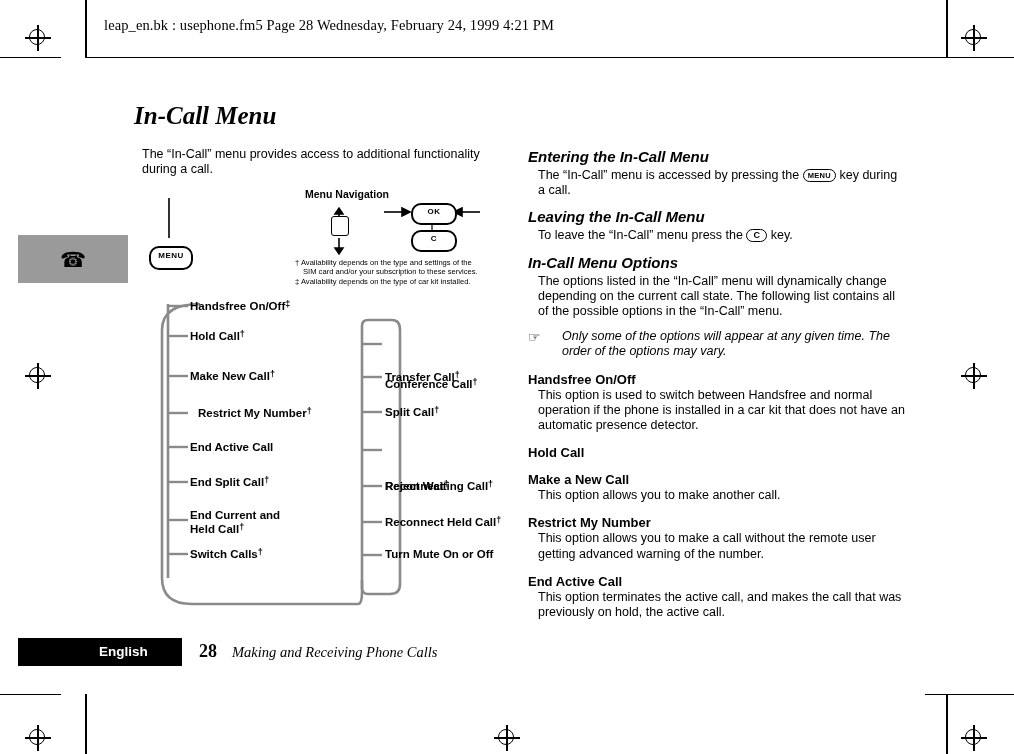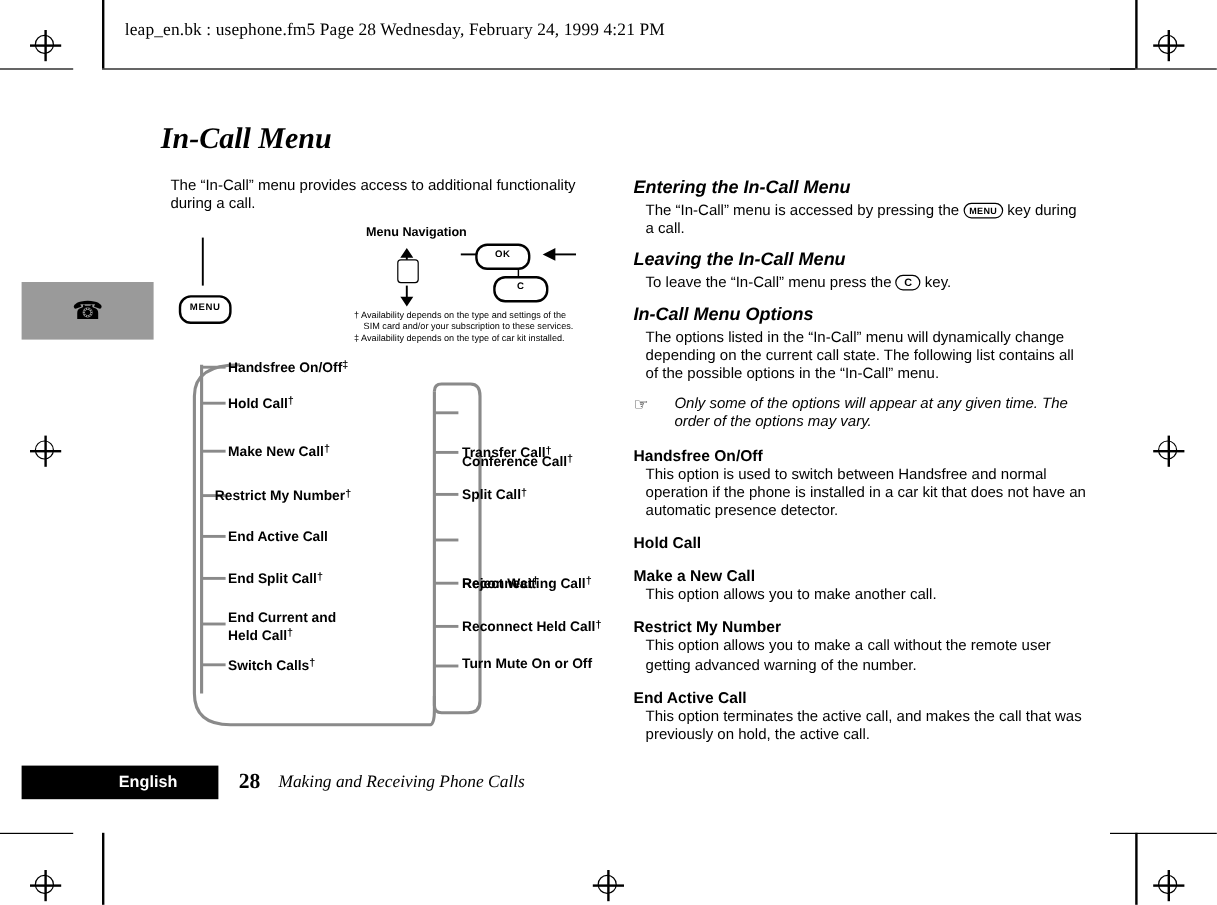--- a/index.html
+++ b/index.html
@@ -343,21 +343,21 @@
         <path d="M292,44 L292,52"></path>
       </g>
     </svg>
 
     <div class="menu-key" style="left:9px; top:66px; width:40px; height:20px;">
       <span>MENU</span>
     </div>
 
     <div style="position:absolute;left:191px;top:36px;width:16px;height:18px;border:1.5px solid #000;border-radius:3px;background:#fff;"></div>
 
-    <div class="menu-key" style="left:256px; top:23px; width:42px; height:18px; line-height:14px;">
+    <div class="menu-key" style="left:271px; top:23px; width:42px; height:18px; line-height:14px;">
       <span>OK</span>
     </div>
 
     <div class="menu-key" style="left:271px; top:50px; width:42px; height:18px; line-height:14px;">
       <span>C</span>
     </div>
 
     <div class="nav-title" style="left:165px; top:8px;">Menu Navigation</div>
 
     <div class="footnote" style="left:155px; top:78px;">† Availability depends on the type and settings of the</div>
@@ -366,21 +366,21 @@
 
     <div class="lbl" style="left:50px; top:119px;">
       <span>Handsfree On/Off</span><span class="dag">‡</span>
     </div>
     <div class="lbl" style="left:50px; top:149px;">
       <span>Hold Call</span><span class="dag">†</span>
     </div>
     <div class="lbl" style="left:50px; top:189px;">
       <span>Make New Call</span><span class="dag">†</span>
     </div>
-    <div class="lbl" style="left:39px; top:226px;">
+    <div class="lbl" style="left:58px; top:226px;">
       <span>Restrict My Number</span><span class="dag">†</span>
     </div>
     <div class="lbl" style="left:50px; top:260px;">
       <span>End Active Call</span><span class="dag"></span>
     </div>
     <div class="lbl" style="left:50px; top:295px;">
       <span>End Split Call</span><span class="dag">†</span>
     </div>
     <div class="lbl" style="left:50px; top:329px;">
       <span>End Current and</span>

